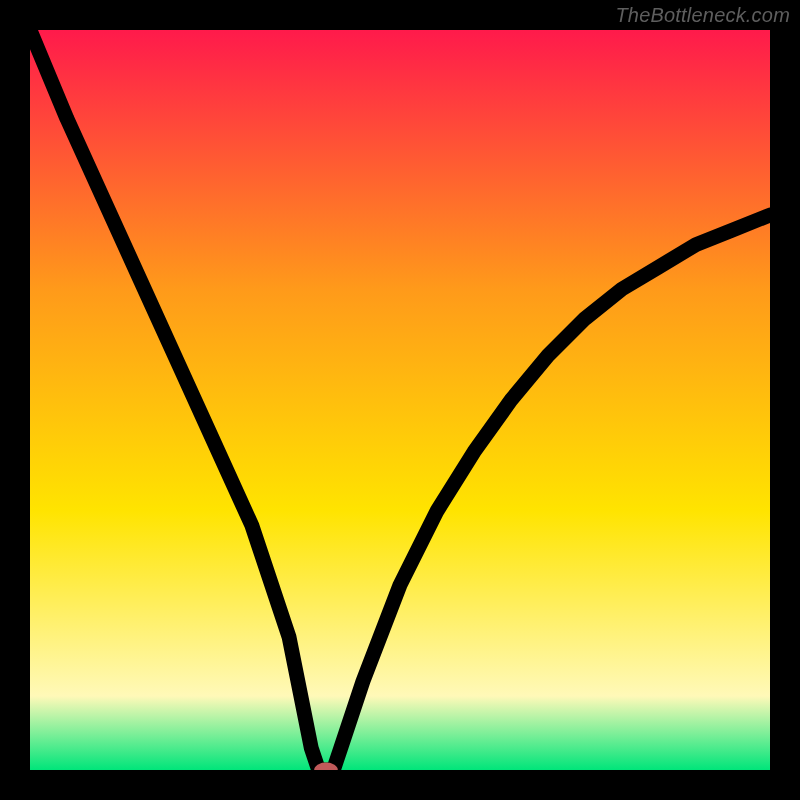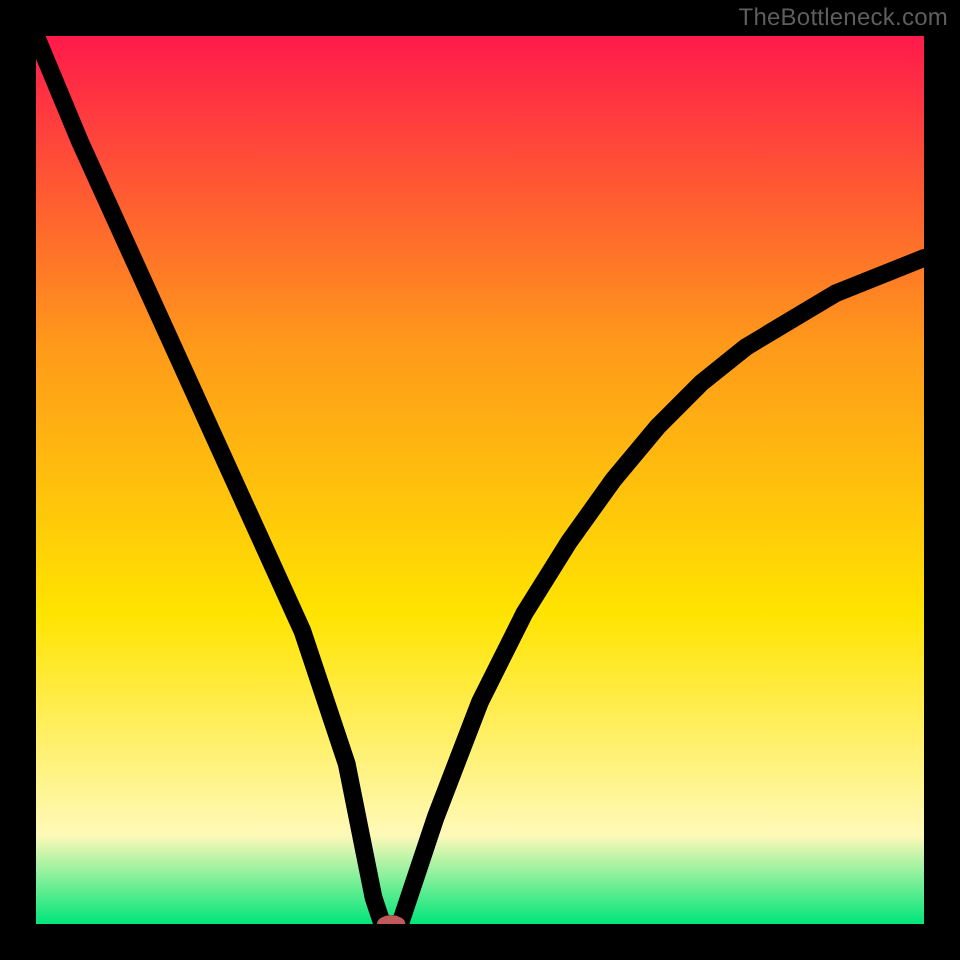--- a/index.html
+++ b/index.html
@@ -10,20 +10,21 @@
     background: #000;
     overflow: hidden;
     font-family: Arial, Helvetica, sans-serif;
   }
   .frame {
     position: absolute;
     left: 0; top: 0;
     width: 800px;
     height: 800px;
     background: #000;
+    font-style: italic;
   }
   .watermark {
     position: absolute;
     top: 4px;
     right: 10px;
     color: #5e5e5e;
     font-size: 20px;
     font-weight: 400;
     letter-spacing: 0.2px;
     z-index: 3;

